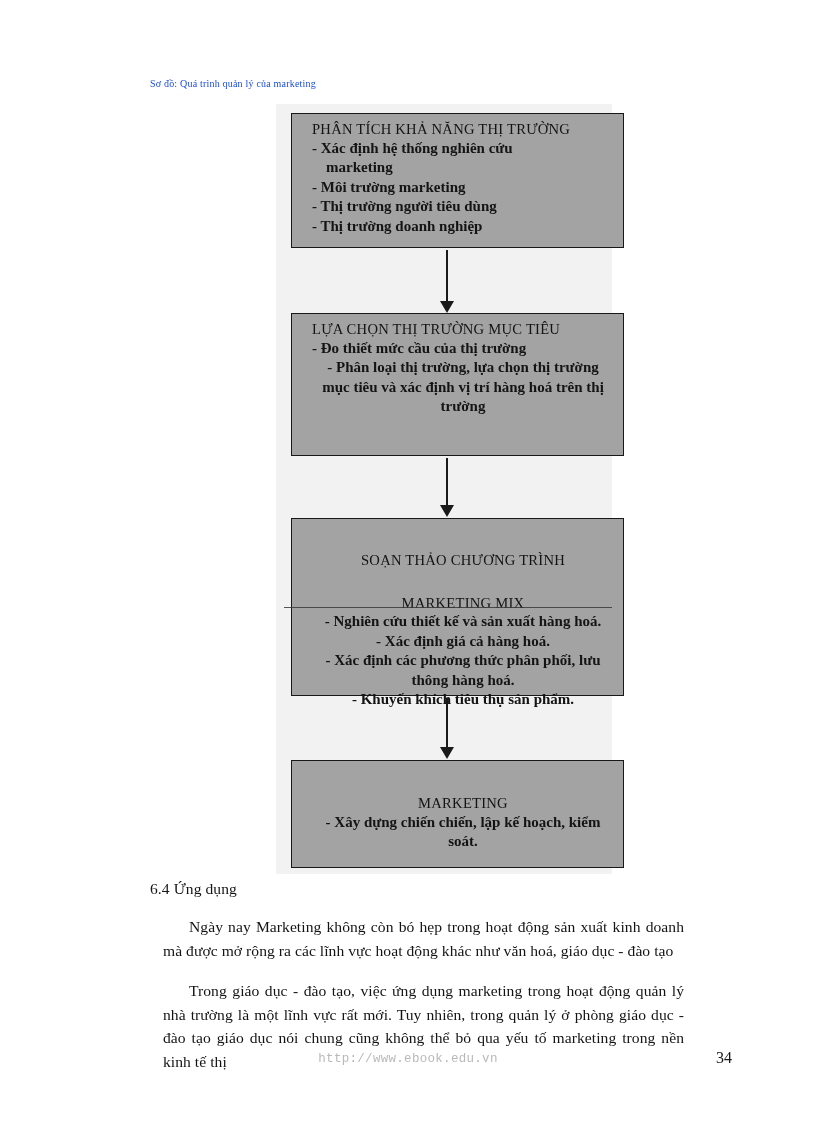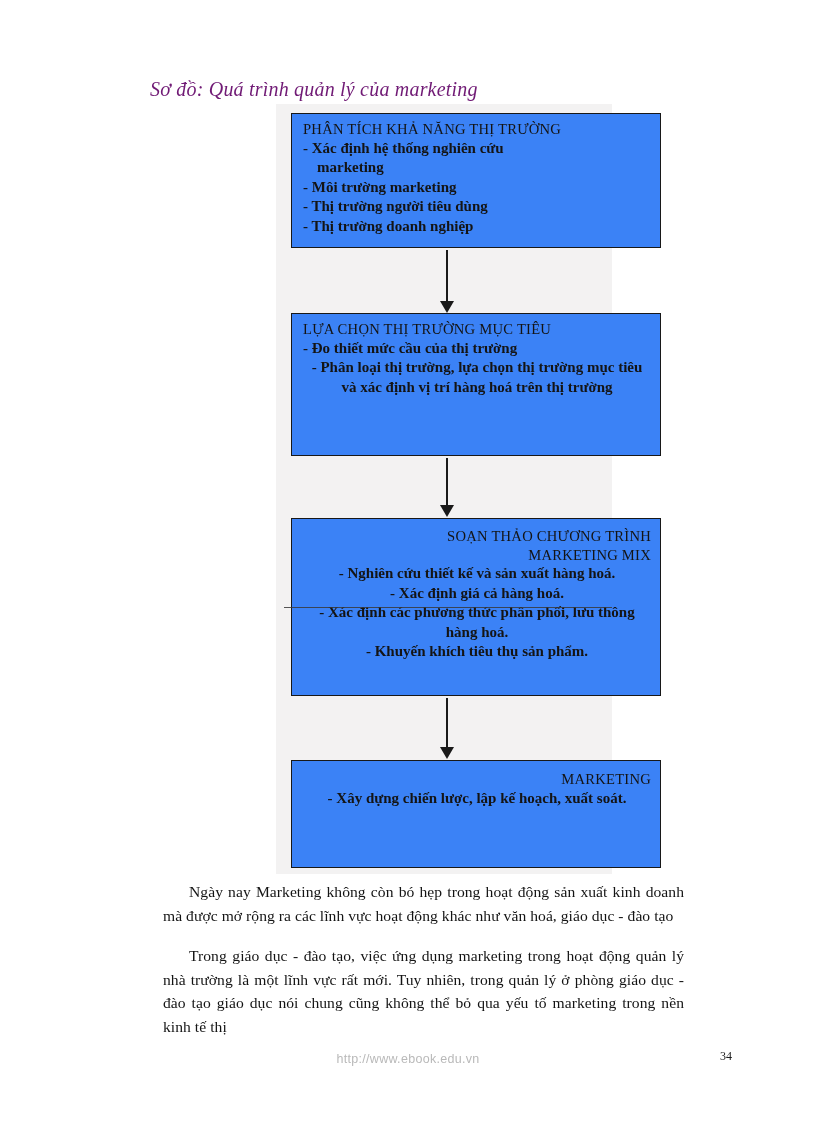--- a/index.html
+++ b/index.html
@@ -18,25 +18,24 @@
     height: 1123px;
     overflow: hidden;
     background: #ffffff;
   }
 
   
   #figure-caption {
     position: absolute;
     left: 150px;
     top: 78px;
-    font-size: 20px;
+    font-size: 10px;
     letter-spacing: 0.2px;
     white-space: nowrap;
-    color: #701a75;
-    font-style: italic;
+    color: #1d4ed8;
   }
 
   
   #diagram {
     position: absolute;
     left: 276px;
     top: 104px;
     width: 336px;
     height: 770px;
   }
@@ -44,33 +43,33 @@
     position: absolute;
     left: 0;
     top: 0;
     width: 336px;
     height: 770px;
     background: #f3f2f2;
   }
   .flow-box {
     position: absolute;
     left: 15px;
-    width: 370px;
+    width: 333px;
     box-sizing: border-box;
     border: 1.6px solid #181818;
-    background: #3b82f6;
-    padding: 6px 9px 6px 11px;
+    background: #a3a3a3;
+    padding: 6px 9px 6px 20px;
   }
   .flow-title {
     font-size: 14.6px;
     line-height: 1.28;
     letter-spacing: 0.25px;
     white-space: nowrap;
   }
-  .flow-title.centered { text-align: right; }
+  .flow-title.centered { text-align: center; margin-top: 24px; }
   .flow-line {
     font-size: 15px;
     line-height: 1.30;
     white-space: nowrap;
     font-weight: bold;
   }
   .flow-line.indent { padding-left: 14px; }
   .flow-line.wrap { white-space: normal; text-align: center; }
 
   #box-1 { top: 9px;   height: 135px; }
@@ -139,30 +138,30 @@
     top: 1052px;
     width: 816px;
     height: 30px;
   }
   #footer-url {
     position: absolute;
     left: 0;
     top: 0;
     width: 816px;
     text-align: center;
-    font-family: Liberation Sans, sans-serif;
+    font-family: Liberation Mono, monospace;
     font-size: 12.5px;
     color: #b9b9b9;
     letter-spacing: 0.3px;
   }
   #page-number {
     position: absolute;
     right: 84px;
     top: -3px;
-    font-size: 12px;
+    font-size: 16px;
     color: #1a1a1a;
   }
 </style>
 </head>
 <body>
 
 <div id="page">
 
   <div id="figure-caption">Sơ đồ: Quá trình quản lý của marketing</div>
 
@@ -196,25 +195,26 @@
       <div class="flow-line wrap">- Xác định các phương thức phân phối, lưu thông hàng hoá.</div>
       <div class="flow-line wrap">- Khuyến khích tiêu thụ sản phẩm.</div>
     </div>
 
     <div id="scan-artifact-line"></div>
 
     <div class="connector" id="connector-3"></div>
 
     <div class="flow-box" id="box-4">
       <div class="flow-title centered">MARKETING</div>
-      <div class="flow-line wrap">- Xây dựng chiến lược, lập kế hoạch, xuất soát.</div>
+      <div class="flow-line wrap">- Xây dựng chiến chiến, lập kế hoạch, kiểm soát.</div>
     </div>
   </div>
 
   <div id="body-text">
+    <div id="section-heading">6.4 Ứng dụng</div>
     <p class="body-paragraph">Ngày nay Marketing không còn bó hẹp trong hoạt động sản xuất kinh doanh mà được mở rộng ra các lĩnh vực hoạt động khác như văn hoá, giáo dục - đào tạo</p>
     <p class="body-paragraph">Trong giáo dục - đào tạo, việc ứng dụng marketing trong hoạt động quản lý nhà trường là một lĩnh vực rất mới. Tuy nhiên, trong quản lý ở phòng giáo dục - đào tạo giáo dục nói chung cũng không thể bỏ qua yếu tố marketing trong nền kinh tế thị</p>
   </div>
 
   <div id="footer">
     <div id="footer-url">http://www.ebook.edu.vn</div>
     <div id="page-number">34</div>
   </div>
 
 </div>

